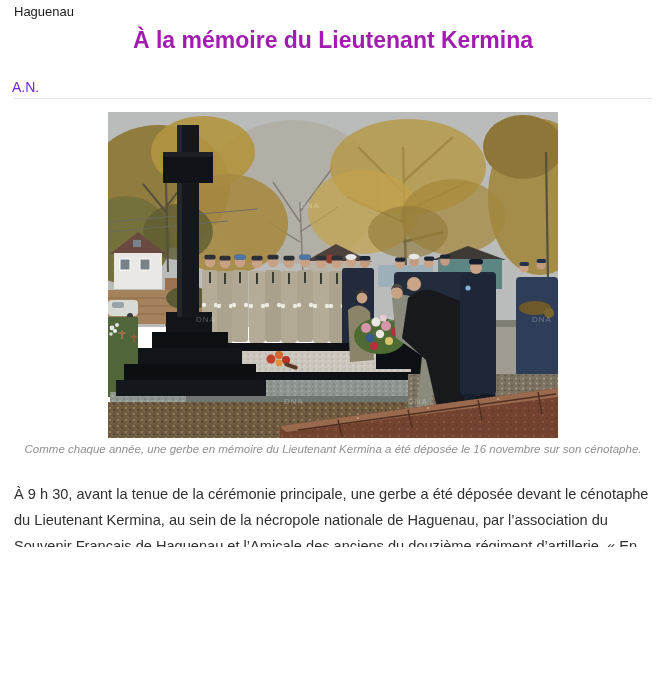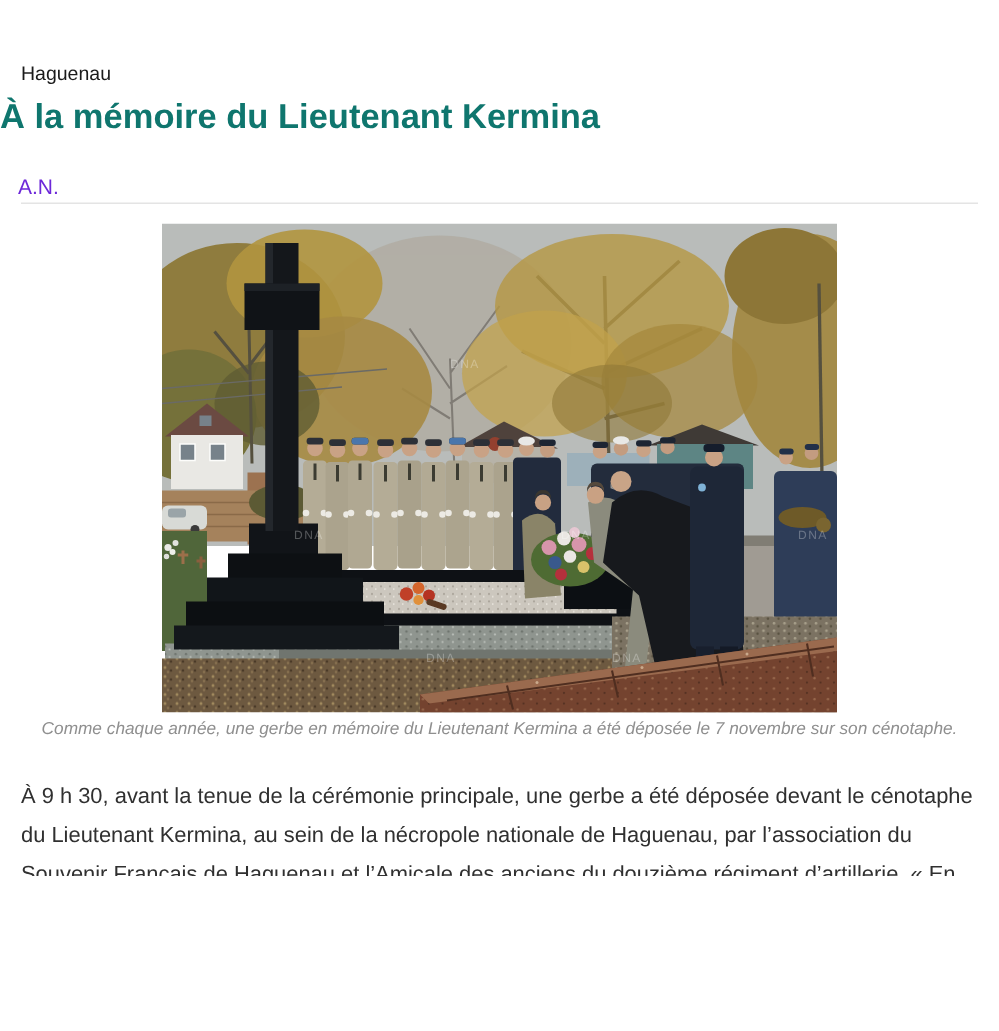--- a/index.html
+++ b/index.html
@@ -1,20 +1,20 @@
 <!DOCTYPE html>
 <html><head>
 <meta charset="utf-8">
 <style>
   html,body{margin:0;padding:0;background:#fff;}
   .page{position:relative;width:666px;height:547px;background:#fff;overflow:hidden;
-        font-family:"Liberation Sans",sans-serif;margin-top:37px;}
+        font-family:"Liberation Sans",sans-serif;}
   .breadcrumb{position:absolute;top:4px;left:14px;font-size:13px;color:#1b1b1b;text-decoration:none;}
-  .headline{position:absolute;top:27px;left:0;width:100%;margin:0;text-align:left;
-            font-size:23px;font-weight:bold;color:#0f766e;letter-spacing:0;}
+  .headline{position:absolute;top:27px;left:0;width:100%;margin:0;text-align:center;
+            font-size:23px;font-weight:bold;color:#a21caf;letter-spacing:0;}
   .byline{position:absolute;top:79px;left:12px;font-size:14px;color:#6d28d9;}
   .divider{position:absolute;top:98px;left:14px;width:638px;height:1px;background:#e4e4e4;}
   .photo-wrap{position:absolute;top:112px;left:108px;width:450px;height:326px;}
   .photo-wrap svg{display:block;}
   .caption{position:absolute;top:443px;left:0;width:666px;text-align:center;
            font-size:11.5px;font-style:italic;color:#8f8f8f;line-height:13.5px;}
   .body-text{position:absolute;top:481px;left:14px;width:643px;margin:0;
              font-size:14.6px;line-height:26px;color:#303030;}
   .wm{font-family:"Liberation Sans",sans-serif;font-size:8px;fill:#ffffff;opacity:.28;letter-spacing:1px;}
 </style>
@@ -275,18 +275,18 @@
         <text class="wm" x="192" y="96">DNA</text>
         <text class="wm" x="266" y="210">DNA</text>
         <text class="wm" x="424" y="210">DNA</text>
         <text class="wm" x="176" y="292">DNA</text>
         <text class="wm" x="300" y="292">DNA</text>
       </g>
     </svg>
   </div>
 
   <div class="caption">
-    <div>Comme chaque année, une gerbe en mémoire du Lieutenant Kermina a été déposée le 7 novembre sur son cénotaphe.</div>
+    <div>Comme chaque année, une gerbe en mémoire du Lieutenant Kermina a été déposée le 16 novembre sur son cénotaphe.</div>
   </div>
 
   <p class="body-text">À 9 h 30, avant la tenue de la cérémonie principale, une gerbe a été déposée devant le cénotaphe du Lieutenant Kermina, au sein de la nécropole nationale de Haguenau, par l’association du Souvenir Français de Haguenau et l’Amicale des anciens du douzième régiment d’artillerie. « En 1918, avant que le clairon ne sonne la fin des hostilités, un jeune aviateur, Francis Kermina, a trouvé la mort dans un avion abattu à la verticale de Surbourg, au nord de Haguenau », explique Claude Langenbronn, vice-président et secrétaire du Souvenir Français de Haguenau. « Depuis 1923, il y a un dépôt de gerbe sur son cénotaphe. Francis Kermina est désormais un emblème dans le secteur », ajoute Marc Ephritikhine, le président de l’association.</p>
 
 </div>
 
 </body></html>

